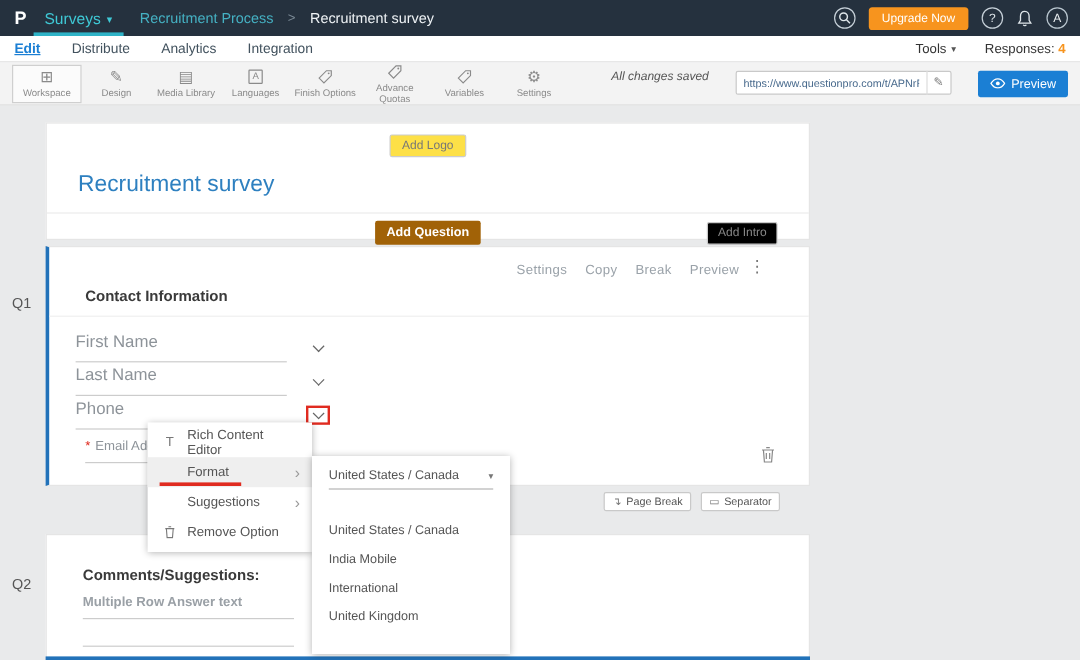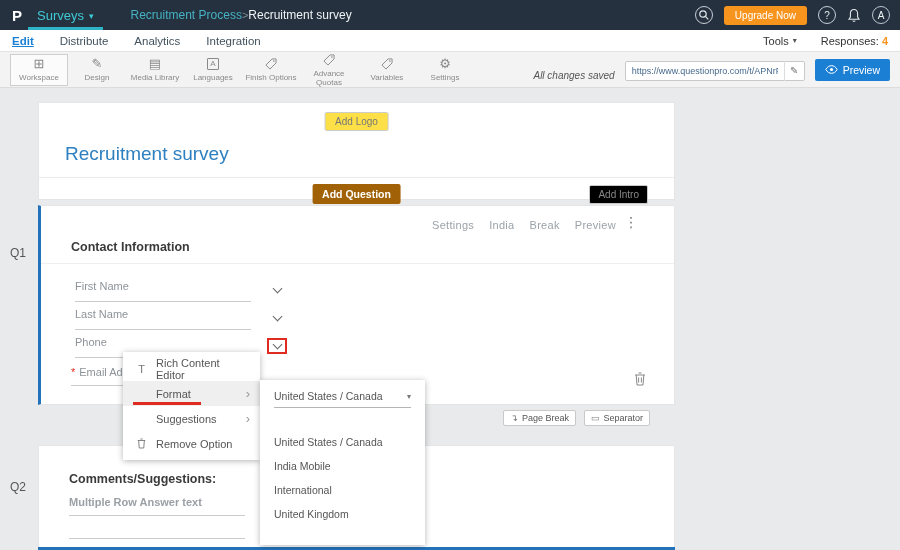--- a/index.html
+++ b/index.html
@@ -5,21 +5,21 @@
   * { box-sizing: border-box; }
   html,body { margin:0; padding:0; width:900px; height:550px; }
   body { overflow:hidden; font-family:"Liberation Sans", sans-serif; background:#e9eaeb; }
 
   
   .topbar { height:30px; background:#25313e; display:flex; align-items:center; padding:0 10px; position:relative; }
   .logo { color:#fff; font-weight:bold; font-size:15px; margin:0 6px 0 2px; cursor:pointer; }
   .brand { display:flex; align-items:center; gap:5px; color:#3fc9d6; font-size:13px; height:30px; padding:0 9px; position:relative; cursor:pointer; }
   .brand .caret { font-size:9px; margin-top:1px; }
   .brand-underline { position:absolute; left:0; right:0; bottom:0; height:3px; background:#2fb3c7; }
-  .breadcrumb { display:flex; align-items:center; gap:0; margin-left:28px; font-size:12px; }
+  .breadcrumb { display:flex; align-items:center; gap:12px; margin-left:14px; font-size:12px; }
   .crumb-parent { color:#45b1c3; cursor:pointer; }
   .crumb-sep { color:#7d8c98; font-size:11px; }
   .crumb-current { color:#eef2f5; }
   .top-right { margin-left:auto; display:flex; align-items:center; gap:11px; }
   .icon-circle { width:18px; height:18px; border:1px solid #c6d0d8; border-radius:50%; display:flex; align-items:center; justify-content:center; cursor:pointer; }
   .help { color:#dfe6ea; font-size:10px; }
   .upgrade { background:#f7941e; border:none; color:#fff; font-size:10px; padding:4px 11px; border-radius:3px; font-family:inherit; cursor:pointer; }
   .bell { display:flex; align-items:center; cursor:pointer; }
   .avatar { width:18px; height:18px; border:1px solid #b9c6cf; border-radius:50%; color:#eef2f5; font-size:10px; display:flex; align-items:center; justify-content:center; cursor:pointer; }
 
@@ -32,21 +32,21 @@
   .tools .caret { font-size:8px; color:#555; }
   .responses { font-size:11px; color:#333; }
   .responses .count { color:#f7941e; font-weight:bold; }
 
   
   .toolbar { height:36px; background:#f3f3f3; border-bottom:1px solid #dcdcdc; display:flex; align-items:center; padding:0 10px; }
   .tb-item { width:58px; height:32px; display:flex; flex-direction:column; align-items:center; justify-content:center; gap:2px; color:#8a8a8a; font-size:8px; cursor:pointer; text-align:center; }
   .tb-item .tico { height:14px; line-height:14px; font-size:13px; color:#8a8a8a; display:flex; align-items:center; justify-content:center; }
   .tb-item.active { background:#fbfbfb; border:1px solid #cfcfcf; }
   .lang-box { border:1px solid #8a8a8a; font-size:8px; padding:0 2px; line-height:10px; border-radius:1px; }
-  .tb-right { margin-left:auto; display:flex; align-items:flex-end; gap:10px; }
+  .tb-right { margin-left:auto; display:flex; align-items:flex-start; gap:22px; }
   .saved { font-style:italic; font-size:10px; color:#555; }
   .url-wrap { display:flex; align-items:center; background:#fff; border:1px solid #c9c9c9; border-radius:2px; height:20px; }
   .url-input { border:none; outline:none; width:158px; font-size:9px; color:#47698c; padding:0 6px; font-family:inherit; background:transparent; }
   .pencil-btn { width:20px; height:20px; border-left:1px solid #ddd; display:flex; align-items:center; justify-content:center; color:#777; font-size:10px; cursor:pointer; }
   .preview-btn { background:#1b7fd4; color:#fff; border:none; height:22px; padding:0 10px; border-radius:2px; font-size:10.5px; display:flex; align-items:center; gap:5px; font-family:inherit; cursor:pointer; }
 
   
   .canvas { position:relative; height:462px; background:#e9eaeb; overflow:hidden; }
   .card { position:absolute; background:#fff; border:1px solid #e5e5e5; }
   .head-card { left:38px; top:14px; width:637px; height:98px; }
@@ -59,21 +59,21 @@
   .q-label { position:absolute; left:10px; font-size:12px; color:#555; }
   #q1-label { top:158px; }
   #q2-label { top:392px; }
 
   .q1-card { left:38px; top:117px; width:637px; height:200px; border-left:3px solid #2272b9; }
   .q-actions { position:absolute; top:13px; right:58px; display:flex; gap:15px; font-size:11px; color:#9aa2a9; letter-spacing:.3px; }
   .q-actions span { cursor:pointer; }
   .q-menu { position:absolute; top:8px; right:36px; font-size:14px; color:#777; cursor:pointer; }
   .q-title { position:absolute; left:30px; top:34px; font-size:12.5px; font-weight:bold; color:#3a3a3a; }
   .q-divider { position:absolute; left:0; right:0; top:57px; border-top:1px solid #efefef; }
-  .frow { position:absolute; left:34px; width:176px; height:26px; border-bottom:1px solid #ccc; font-size:11px; color:#8d9399; display:flex; align-items:center; padding-bottom:5px; }
+  .frow { position:absolute; left:22px; width:176px; height:26px; border-bottom:1px solid #ccc; font-size:14px; color:#8d9399; display:flex; align-items:flex-start; padding-bottom:5px; }
   #frow-0 { top:70px; } #frow-1 { top:98px; } #frow-2 { top:126px; }
   .chev-box { position:absolute; right:-36px; bottom:3px; width:20px; height:16px; display:flex; align-items:center; justify-content:center; cursor:pointer; }
   .chev { width:7px; height:7px; border-right:1.4px solid #666; border-bottom:1.4px solid #666; transform:rotate(45deg); margin-top:-3px; }
   .chev-box.annotated { border:2px solid #e02b20; }
   .email-row { position:absolute; left:30px; top:160px; width:176px; border-bottom:1px solid #ccc; font-size:11px; color:#8d9399; padding-bottom:7px; }
   .req { color:#e02b20; margin-right:4px; }
   .trash-btn { position:absolute; right:28px; top:166px; cursor:pointer; }
 
   .page-tools { position:absolute; left:38px; top:322px; width:637px; display:flex; justify-content:flex-end; gap:8px; padding-right:25px; }
   .pt-btn { background:#fff; border:1px solid #c9c9c9; border-radius:2px; color:#555; font-size:9px; padding:2px 6px; display:flex; align-items:center; gap:4px; font-family:inherit; cursor:pointer; }
@@ -227,21 +227,21 @@
     <div class="survey-title">Recruitment survey</div>
     <div class="head-divider"></div>
     <button class="add-question">Add Question</button>
     <button class="add-intro">Add Intro</button>
   </div>
 
   <div class="q-label" id="q1-label">Q1</div>
   <div class="card q1-card">
     <div class="q-actions">
       <span>Settings</span>
-      <span>India</span>
+      <span>Copy</span>
       <span>Break</span>
       <span>Preview</span>
     </div>
     <div class="q-menu">⋮</div>
     <div class="q-title">Contact Information</div>
     <div class="q-divider"></div>
 
     <div class="frow" id="frow-0">
       <span>First Name</span>
       <span class="chev-box">

